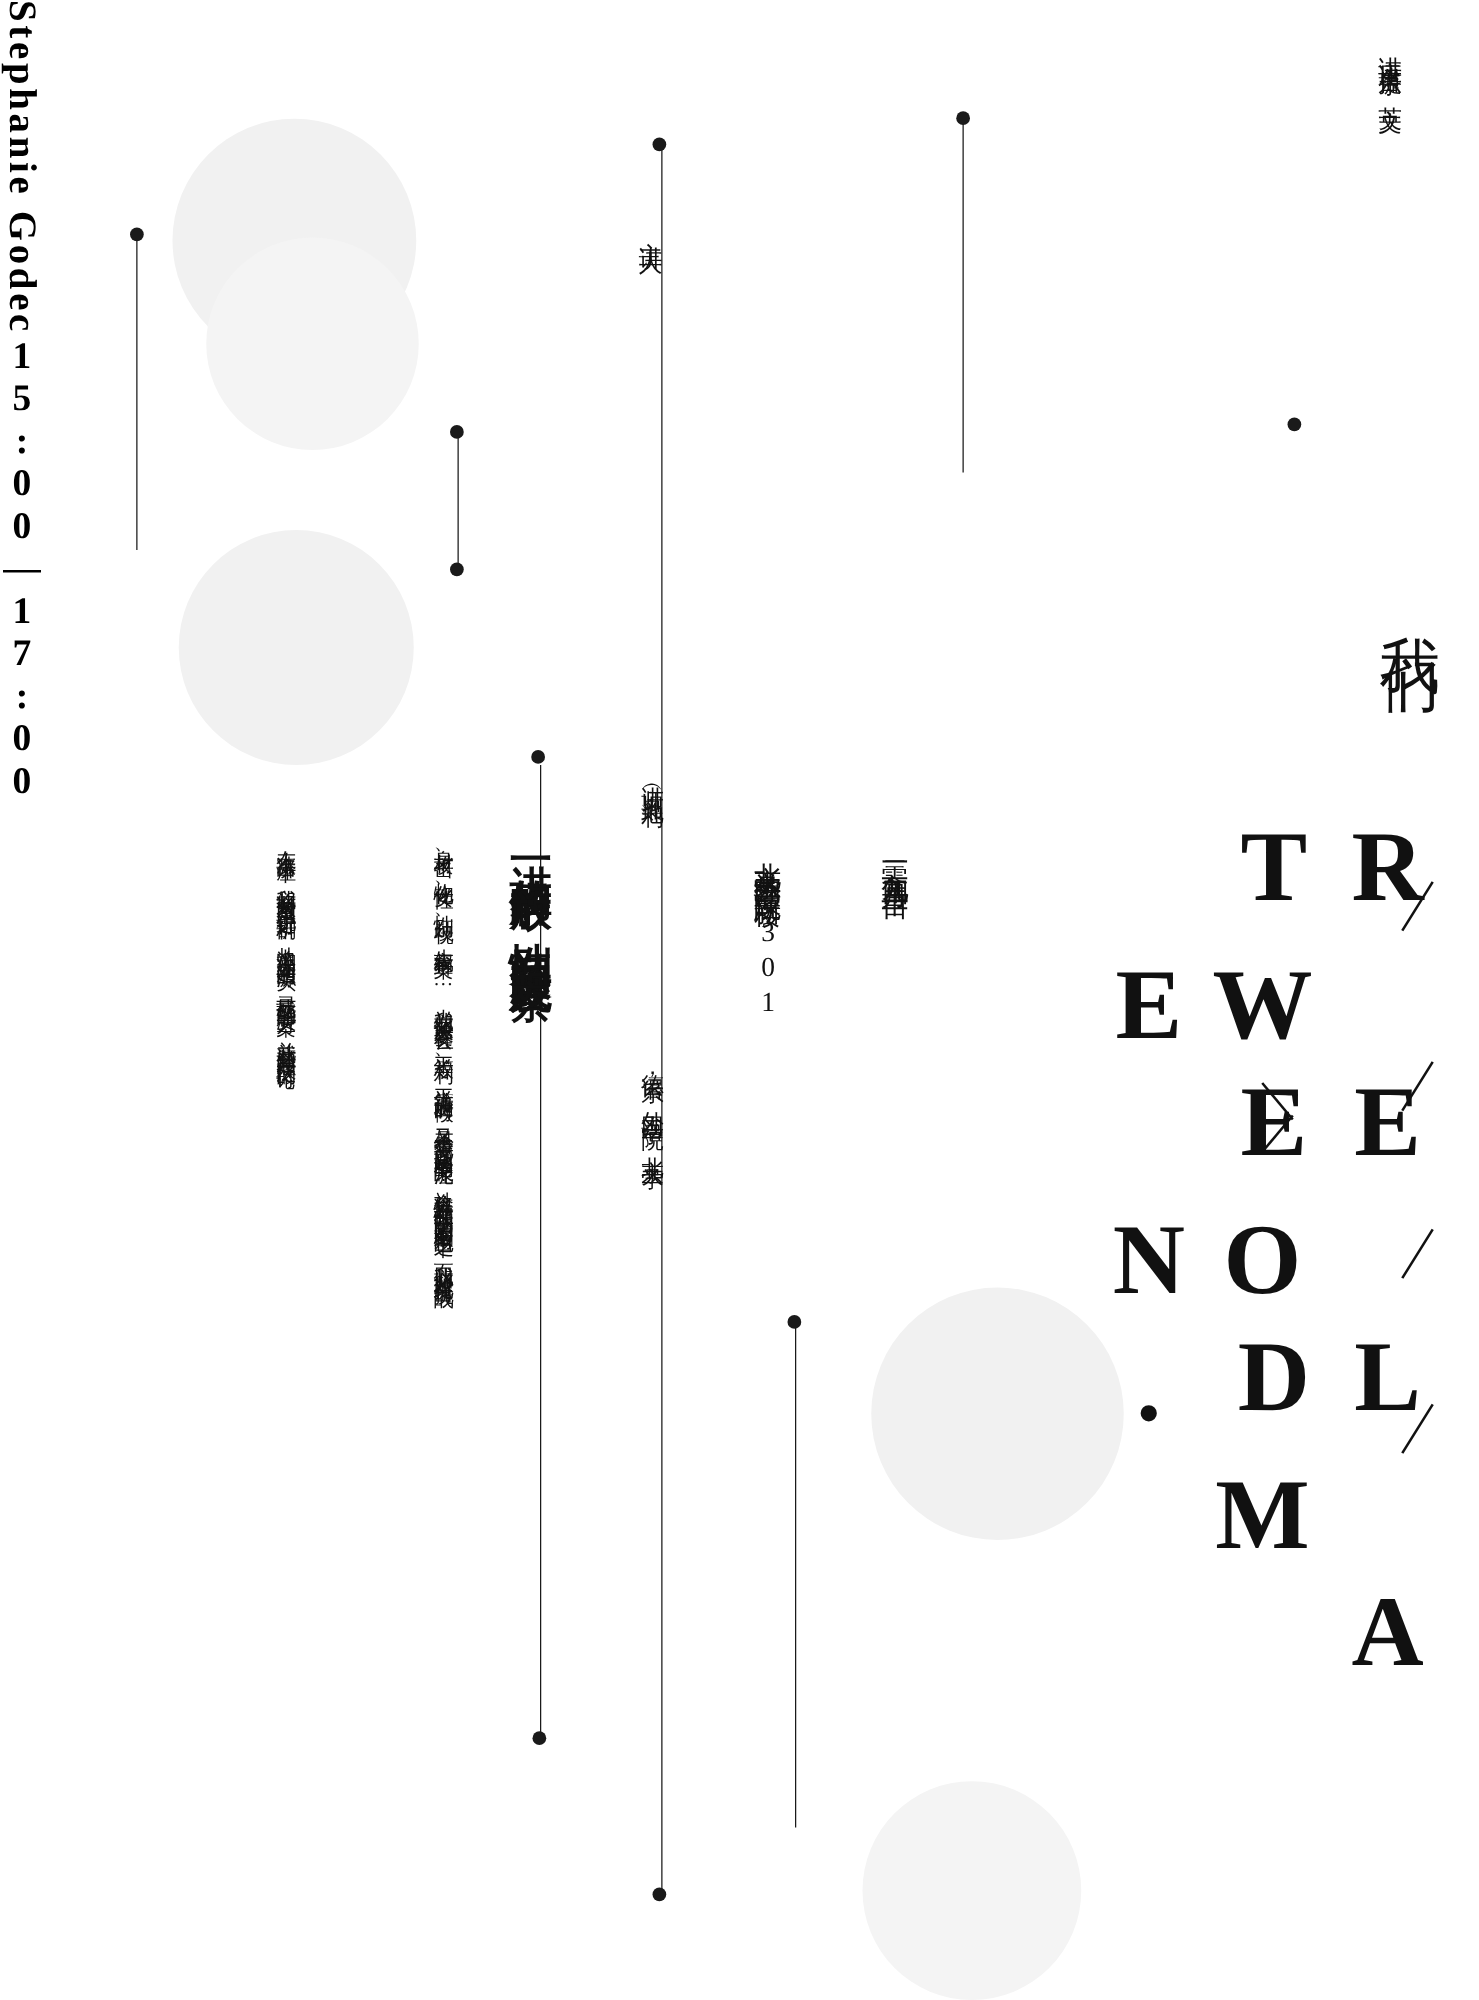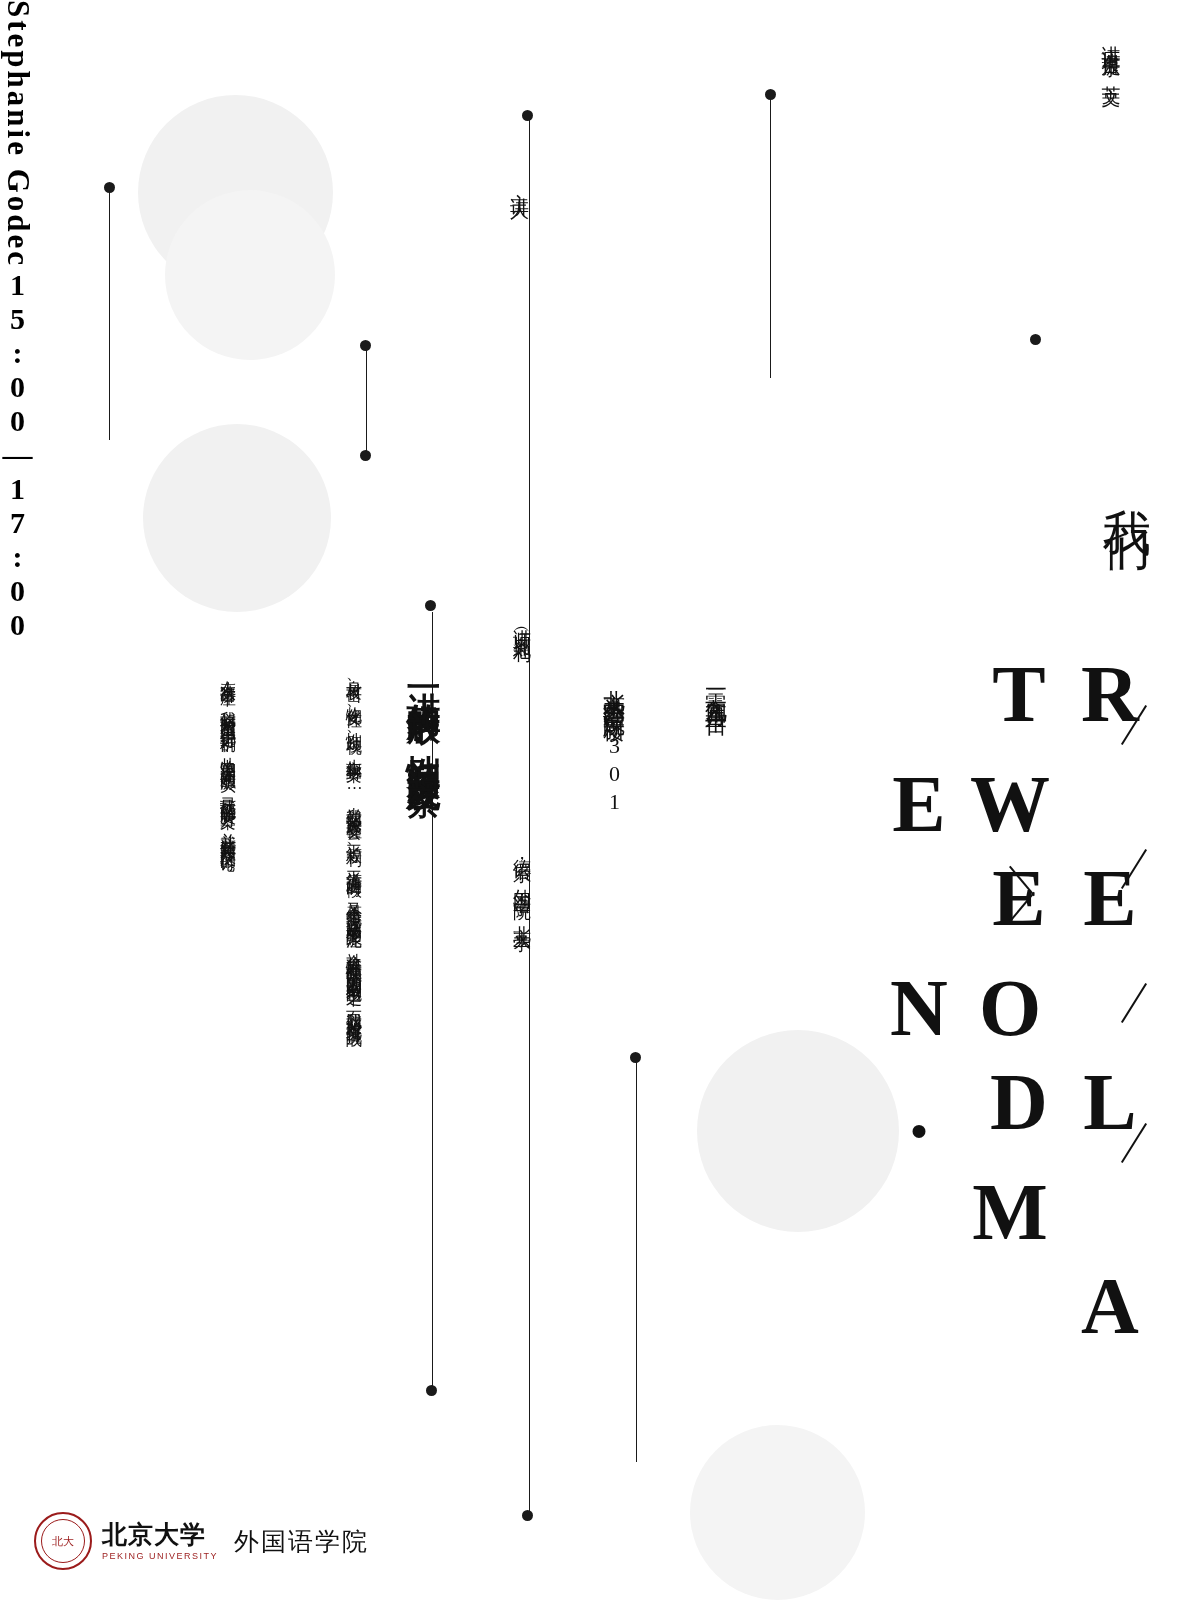--- a/index.html
+++ b/index.html
@@ -280,24 +280,14 @@
   <div class="vtext" id="date">二零一九年四月十二日</div>
 
   <div id="time">15:00—17:00</div>
 
   <div class="vtext" id="talk-title">进一步的解放：性别问题深度观察</div>
 
   <div class="body-col" id="para-1">身材攻击、物化女性、性别歧视、生育权绑架……当我们在谈论改变社会、平等权利、平等待遇的时候，又是否给予了这些问题足够的关注呢？社会将男性和女性限制于陈旧的刻板角色之中，而我们必须对此提出挑战。</div>
 
   <div class="body-col" id="para-2">在本次讲座中，我们将对两本图画小说进行剖析，从中追溯上述问题的源头，寻找可能的解决方案，并就这些问题展开广泛的讨论。</div>
 
-  <div id="footer">
-    <div id="seal">
-      <span class="seal-mark">北大</span>
-    </div>
-    <div id="uni-block">
-      <div id="uni-cn">北京大学</div>
-      <div id="uni-en">PEKING UNIVERSITY</div>
-    </div>
-    <div id="school-cn">外国语学院</div>
-  </div>
 
 </div>
 
 </body></html>

